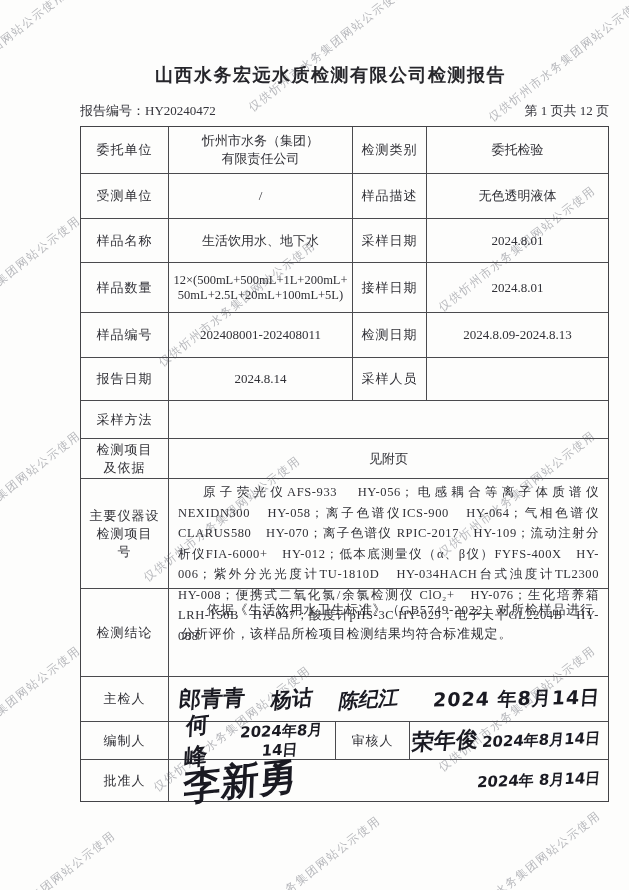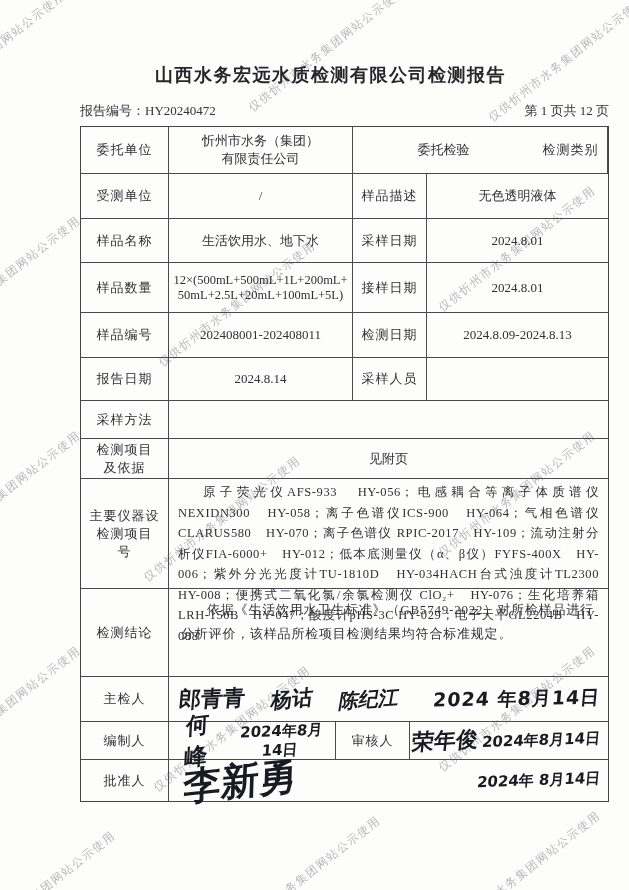--- a/index.html
+++ b/index.html
@@ -126,22 +126,22 @@
     </span>
     <span>第 1 页共 12 页</span>
   </div>
 
   <div class="rpt-table">
 
     <div class="row r1">
       <div class="cell c1 br">委托单位</div>
       <div class="cell c2 br preline">忻州市水务（集团）
 有限责任公司</div>
+      <div class="cell c3 br">检测类别</div>
       <div class="cell c4">委托检验</div>
-      <div class="cell c3 br">检测类别</div>
     </div>
 
     <div class="row r2">
       <div class="cell c1 br">受测单位</div>
       <div class="cell c2 br">/</div>
       <div class="cell c3 br">样品描述</div>
       <div class="cell c4">无色透明液体</div>
     </div>
 
     <div class="row r3">

